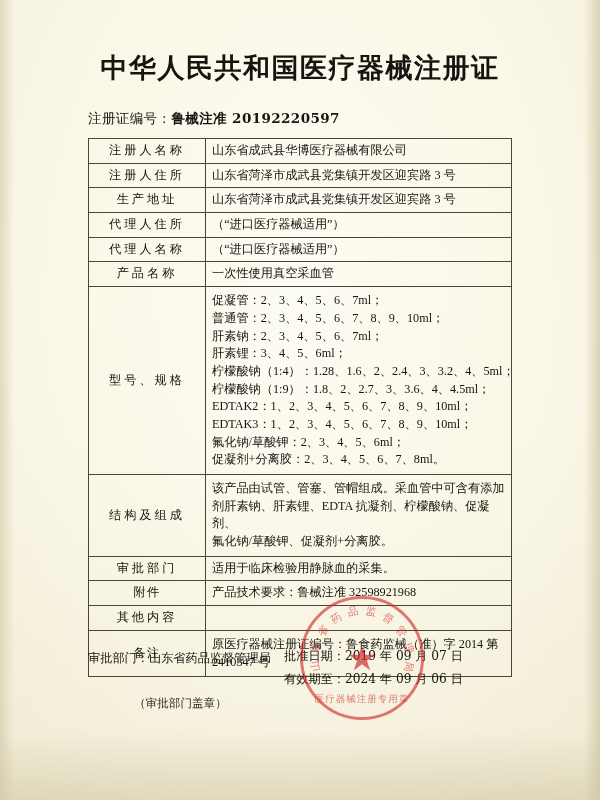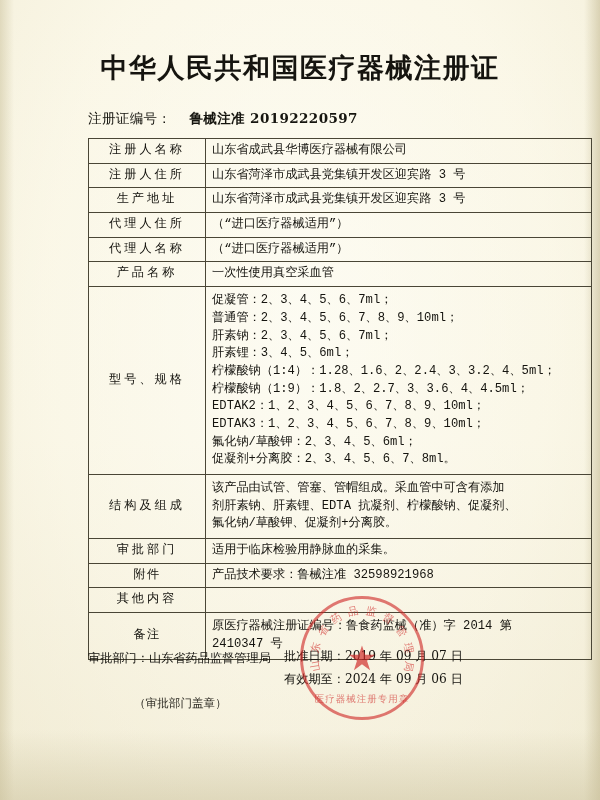--- a/index.html
+++ b/index.html
@@ -61,31 +61,31 @@
 
   .reg-no {
     position: absolute;
     top: 110px;
     left: 88px;
     font-family: "DejaVu Serif", "Liberation Serif", serif;
     font-size: 13.5px;
     letter-spacing: 0.4px;
     color: #16150f;
   }
-  .reg-no .label { margin-right: 18px; }
+  .reg-no .label { margin-right: 0; }
   .reg-no .value { font-weight: 700; }
 
   table.cert {
     position: absolute;
     top: 138px;
     left: 88px;
-    width: 504px;
+    width: 424px;
     border-collapse: collapse;
     table-layout: fixed;
-    font-family: Liberation Mono, monospace;
+    font-family: Liberation Serif, serif;
     font-size: 12.2px;
     color: #15140f;
   }
   table.cert td {
     border: 1px solid #4a4636;
     padding: 3px 6px;
     vertical-align: middle;
     line-height: 1.45;
   }
   td.key {

